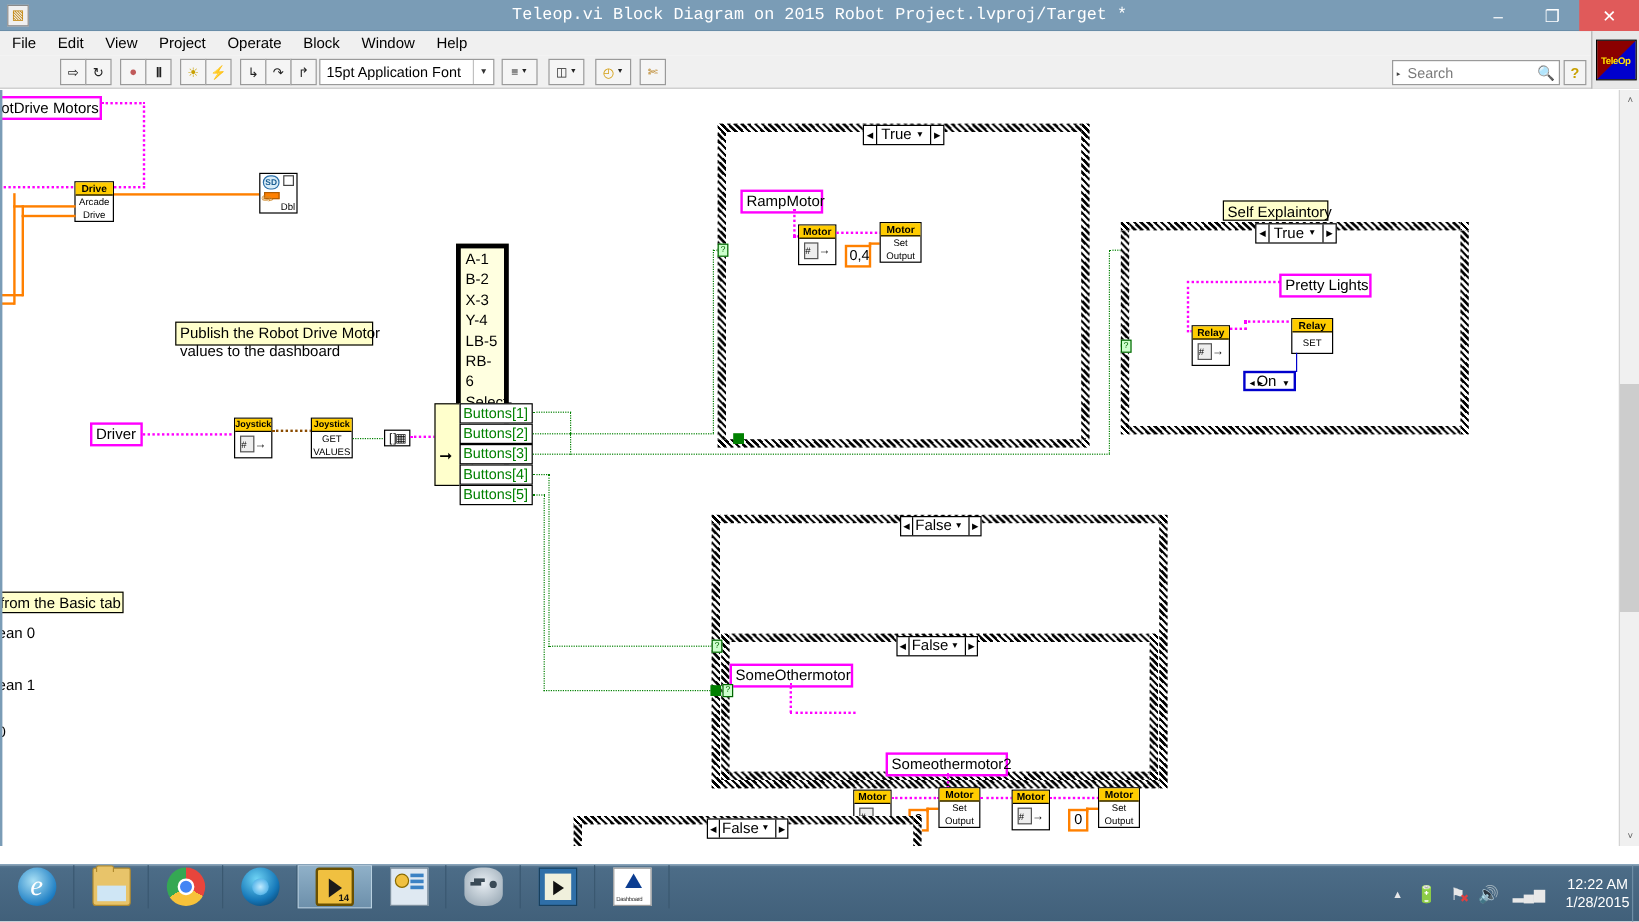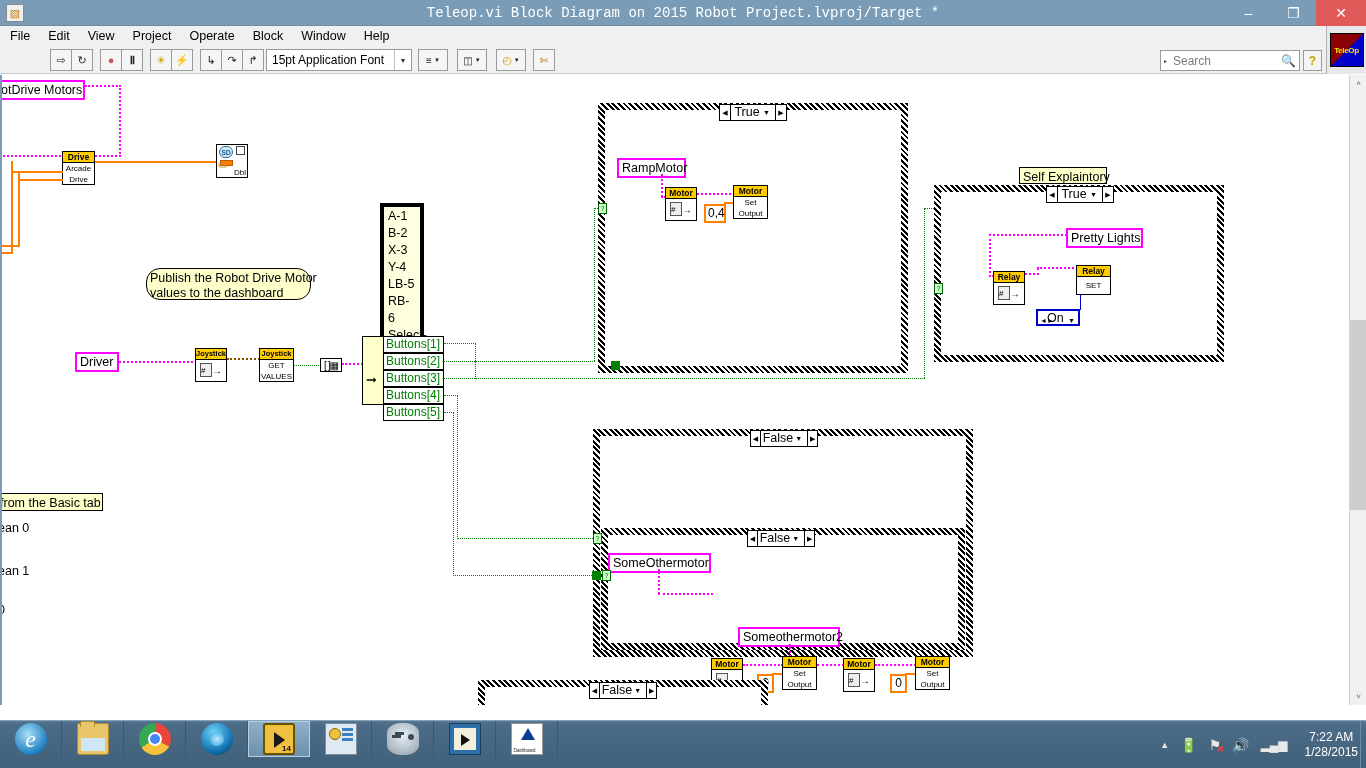--- a/index.html
+++ b/index.html
@@ -405,21 +405,21 @@
     <div class="wire w-orange" style="left:18px; top:104px; width:45px;"></div>
 
     <div class="sd-node" style="left:216px; top:69px;">
       <div style="position:absolute;left:2px;top:1px;width:14px;height:12px;border:1px solid #2a6fa8;border-radius:6px;background:#d8ecf8;font-size:7px;text-align:center;line-height:11px;color:#1b5d91;font-weight:bold;">SD</div>
       <div style="position:absolute;right:2px;top:1px;width:9px;height:9px;border:1px solid #444;background:#fff;"></div>
       <div style="position:absolute;left:3px;top:15px;width:13px;height:6px;background:#ff8000;border:1px solid #b35c00;"></div>
       <div style="position:absolute;left:1px;top:14px;font-size:12px;color:#d08a2a;transform:rotate(-35deg);">✎</div>
       <div style="position:absolute;right:1px;bottom:0px;font-size:8px;color:#000;">Dbl</div>
     </div>
 
-    <div class="lbl-note" style="left:146px; top:193px; width:165px; height:32px; line-height:15px; padding-top:2px;border-radius:14px;">
+    <div class="lbl-note" style="left:146px; top:193px; width:165px; height:20px; line-height:15px; padding-top:2px;">
       <div>Publish the Robot Drive Motor</div>
       <div>values to the dashboard</div>
     </div>
 
     <div class="enumbox" style="left:380px; top:128px; width:44px;">
       <div>A-1</div>
       <div>B-2</div>
       <div>X-3</div>
       <div>Y-4</div>
       <div>LB-5</div>
@@ -692,20 +692,20 @@
     <div class="tray">
       <div class="ico" style="font-size:9px;">▲</div>
       <div class="ico">🔋</div>
       <div class="ico" style="position:relative;">
         <span>⚑</span>
         <span style="position:absolute;right:-3px;bottom:-1px;color:#e04040;font-size:9px;">✖</span>
       </div>
       <div class="ico">🔊</div>
       <div class="ico" style="font-size:12px;">▂▄▆</div>
       <div class="clock">
-        <div>7:22 AM</div>
+        <div>12:22 AM</div>
         <div>1/28/2015</div>
       </div>
       <div class="showdesk"></div>
     </div>
   </div>
 
 </div>
 
 </body></html>

